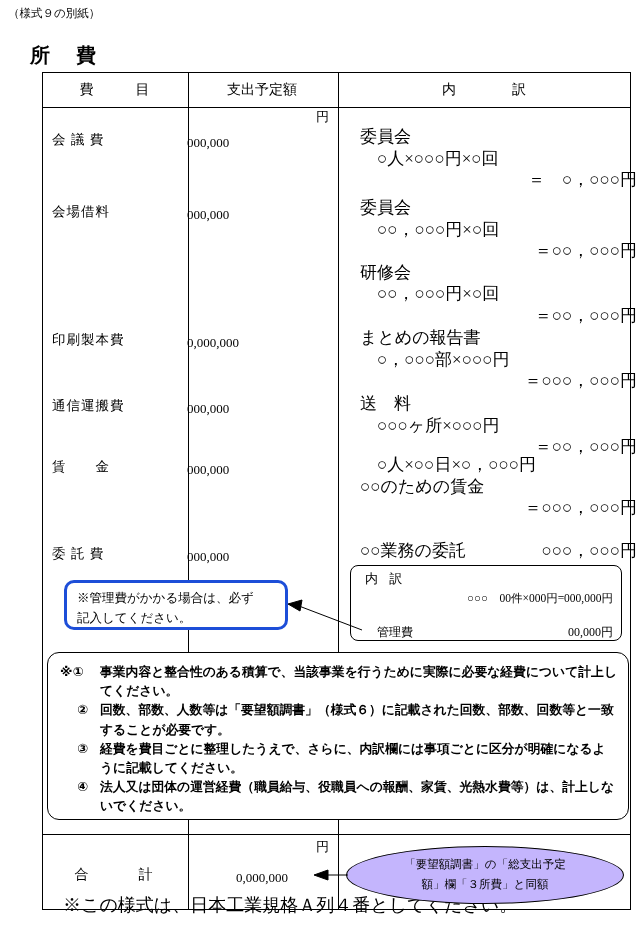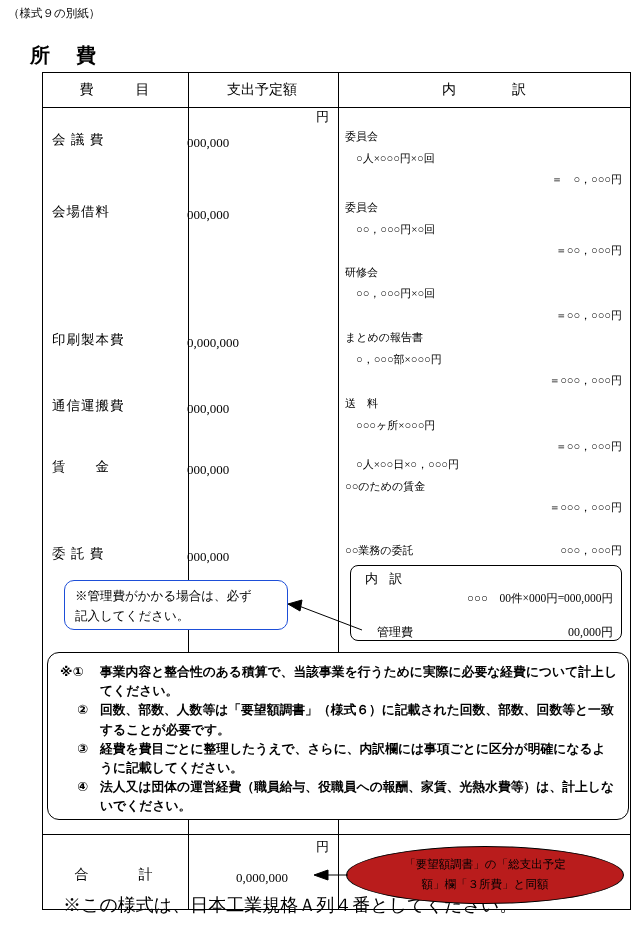--- a/index.html
+++ b/index.html
@@ -23,42 +23,42 @@
   .th-item{left:42px;top:81px;width:145px;}
   .th-amount{left:187px;top:81px;width:150px;}
   .th-breakdown{left:337px;top:81px;width:294px;}
 
   .yen{left:189px;width:140px;text-align:right;font-size:13px;}
   .yen-top{top:108px;}
   .yen-total{top:838px;}
 
   .item-label{left:52px;width:130px;font-size:13.5px;letter-spacing:1px;}
   .amount{left:187px;width:150px;text-align:left;font-size:13px;}
-  .bd{left:345px;width:277px;font-size:11px;line-height:21.5px;}
+  .bd{left:360px;width:277px;font-size:17px;line-height:21.5px;}
   .bd .r{text-align:right;}
   .bd-flex{display:flex;justify-content:space-between;}
 
   .detail-box{left:350px;top:565px;width:272px;height:76px;border:1px solid #000;border-radius:8px;box-sizing:border-box;background:#fff;z-index:2;padding:4px 8px 0 14px;}
   .detail-label{font-size:13px;letter-spacing:4px;}
   .detail-line1{font-size:11.5px;text-align:right;margin-top:3px;}
   .detail-line2{font-size:12px;display:flex;justify-content:space-between;padding-left:12px;margin-top:18px;}
 
-  .admin-callout{left:64px;top:580px;width:224px;height:50px;border:1px solid #1d4ed8;border-radius:10px;box-sizing:border-box;background:#fff;z-index:3;padding:5px 10px;font-size:12.5px;line-height:1.6;}
+  .admin-callout{left:64px;top:580px;width:224px;height:50px;border:3px solid #1d4ed8;border-radius:10px;box-sizing:border-box;background:#fff;z-index:3;padding:5px 10px;font-size:12.5px;line-height:1.6;}
 
   .notes-box{left:47px;top:652px;width:582px;height:168px;border:1.3px solid #000;border-radius:12px;box-sizing:border-box;background:#fff;z-index:3;padding:9px 10px 0 12px;
     font-family:"Liberation Sans","DejaVu Sans",sans-serif;font-weight:bold;font-size:12.8px;line-height:1.5;}
   .note-item{display:flex;}
   .note-marker{flex:0 0 40px;}
   .note-item:not(:first-child) .note-marker{padding-left:17px;box-sizing:border-box;}
   .note-text{flex:1;}
 
   .total-label{left:42px;top:866px;width:145px;text-align:center;font-size:14px;letter-spacing:2px;}
   .total-amount{left:187px;top:870px;width:150px;text-align:center;font-size:13px;}
 
-  .oval-callout{left:346px;top:846px;width:278px;height:58px;border:1px solid #000;border-radius:50%;box-sizing:border-box;background:#b91c1c;z-index:2;
+  .oval-callout{left:346px;top:846px;width:278px;height:58px;border:1px solid #000;border-radius:50%;box-sizing:border-box;background:#c4b5fd;z-index:2;
     display:flex;flex-direction:column;justify-content:center;align-items:center;font-size:11.5px;line-height:1.7;}
 
   .footer-note{left:55px;top:893px;font-size:18px;margin-left:8px;}
 
   .arrows{position:absolute;left:0;top:0;z-index:4;pointer-events:none;}
   .txt{z-index:1;font-family:Liberation Serif, serif;}
 </style>
 </head>
 <body>
 

